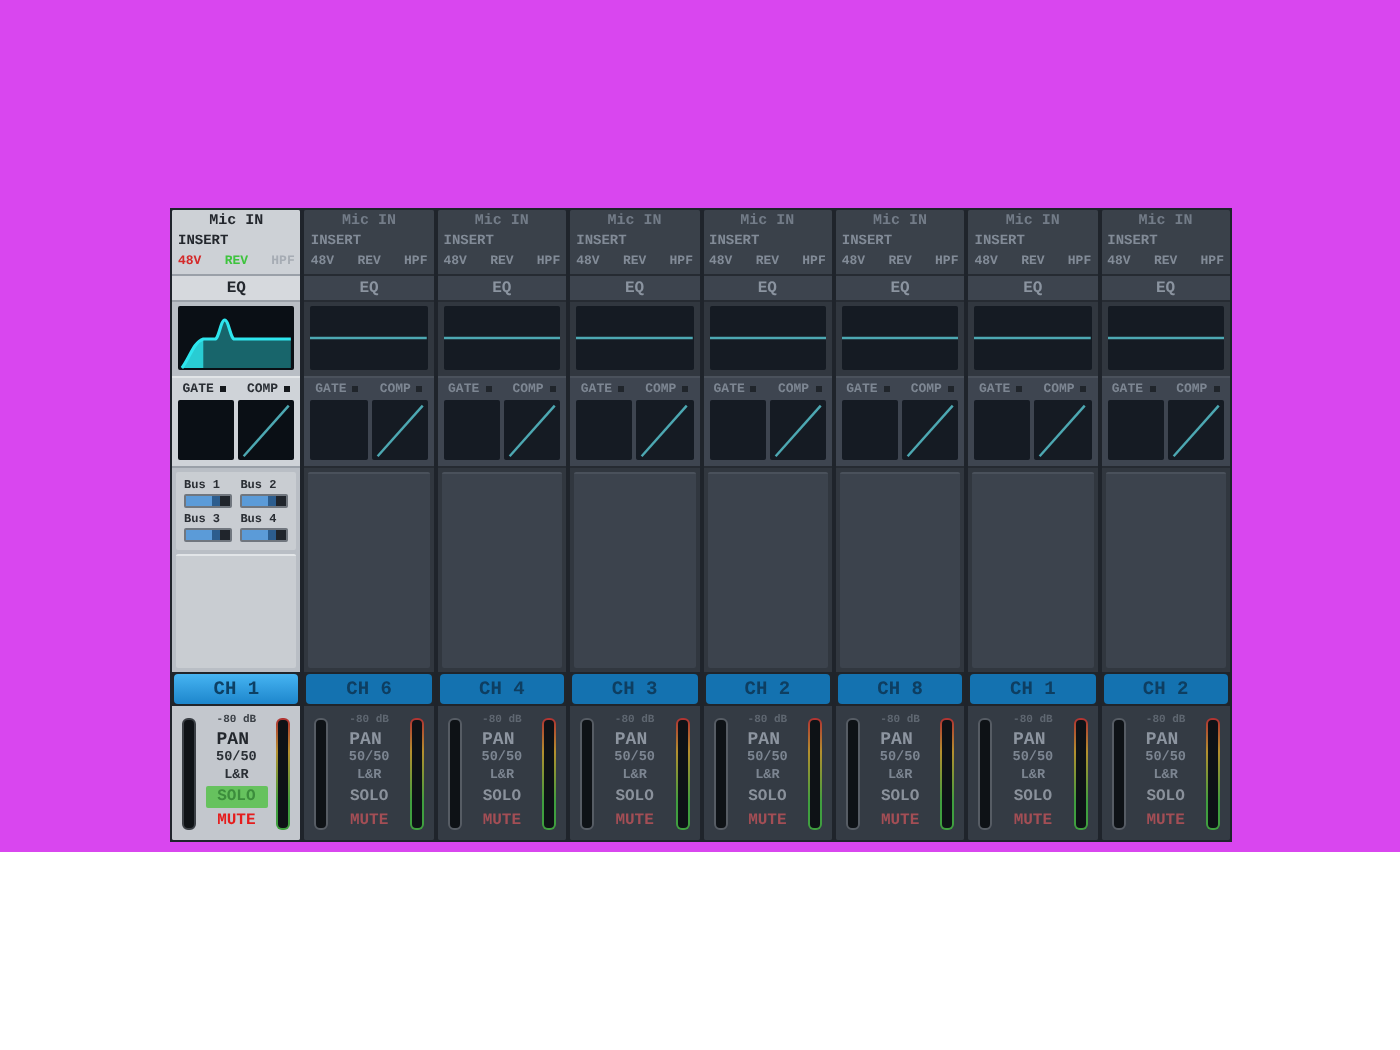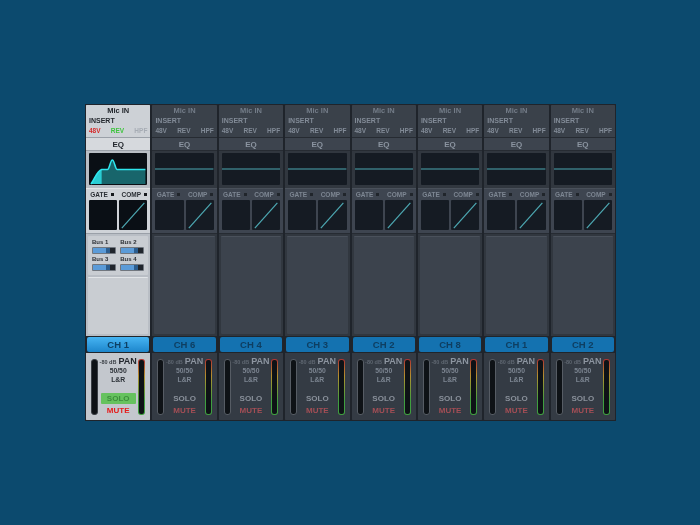--- a/index.html
+++ b/index.html
@@ -1,16 +1,16 @@
 <!DOCTYPE html>
 <html><head>
 <meta charset="utf-8">
 <style>
   html,body{margin:0;padding:0;background:#ffffff;font-family:"Liberation Sans",sans-serif;}
-  #stage{position:relative;width:700px;height:525px;background:#0c4a6e;overflow:hidden;}
+  #stage{position:relative;width:700px;height:426px;background:#d946ef;overflow:hidden;font-family:Liberation Mono, monospace;}
   #mixer{position:absolute;left:85px;top:104px;width:531px;height:317px;background:#1f242b;padding:1px;box-sizing:border-box;display:flex;gap:2px;}
   .strip{flex:1 1 0;display:flex;flex-direction:column;background:#31373f;min-width:0;border-radius:1px;overflow:hidden;position:relative;}
   .strip.selected{background:#b9bec5;}
 
   
   .hdr{height:33px;background:#3a414a;display:flex;flex-direction:column;justify-content:space-between;padding:2px 3px 2px;box-sizing:border-box;border-bottom:1px solid #262b32;}
   .selected .hdr{background:#cdd1d6;border-bottom:1px solid #9aa0a8;}
   .src{font-size:7.5px;font-weight:bold;color:#737c88;text-align:center;line-height:8px;}
   .selected .src{color:#23272d;}
   .insert{font-size:7px;font-weight:bold;color:#828b97;line-height:8px;}
@@ -55,21 +55,21 @@
   .bus-fill::after{content:"";position:absolute;right:0;top:0;bottom:0;width:4px;background:#2c5d8e;}
 
   
   .chlabelwrap{height:17px;padding:1px;box-sizing:border-box;background:#20252b;}
   .chlabel{height:100%;border-radius:2px;background:#1472b0;color:#0e3e61;font-size:9.5px;font-weight:bold;display:flex;align-items:center;justify-content:center;}
   .selected .chlabel{background:linear-gradient(#46b4f2,#1d86cc);color:#0d4064;}
 
   
   .bottom{height:67px;background:#343b44;position:relative;display:flex;flex-direction:column;align-items:center;padding:3px 0 4px;box-sizing:border-box;}
   .selected .bottom{background:#c3c7cd;}
-  .panrow{display:flex;align-items:baseline;gap:2px;}
+  .panrow{display:flex;align-items:baseline;gap:2px;flex-direction:column;}
   .lvl{font-size:5.5px;color:#5f6771;font-weight:bold;}
   .selected .lvl{color:#3a3f45;}
   .pan{font-size:9px;color:#8d95a0;font-weight:bold;}
   .selected .pan{color:#23272d;}
   .panval,.route{font-size:6.8px;color:#7c8591;font-weight:bold;line-height:9px;}
   .selected .panval,.selected .route{color:#2b3036;}
   .spacer{flex:1;}
   .solo{font-size:8px;font-weight:bold;color:#8a919b;line-height:11px;padding:0 6px;border-radius:1px;}
   .selected .solo{color:#8a919b;}
   .solo.active{background:#66c25e;color:#3c8d3c;}

